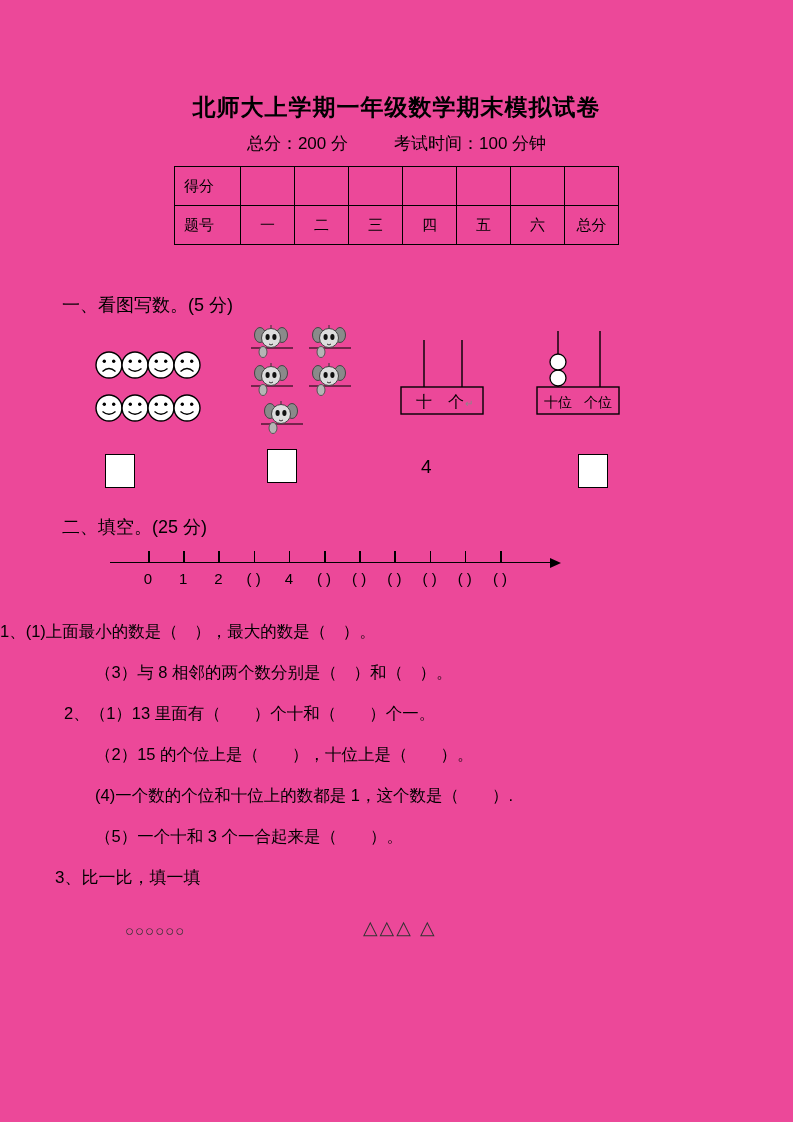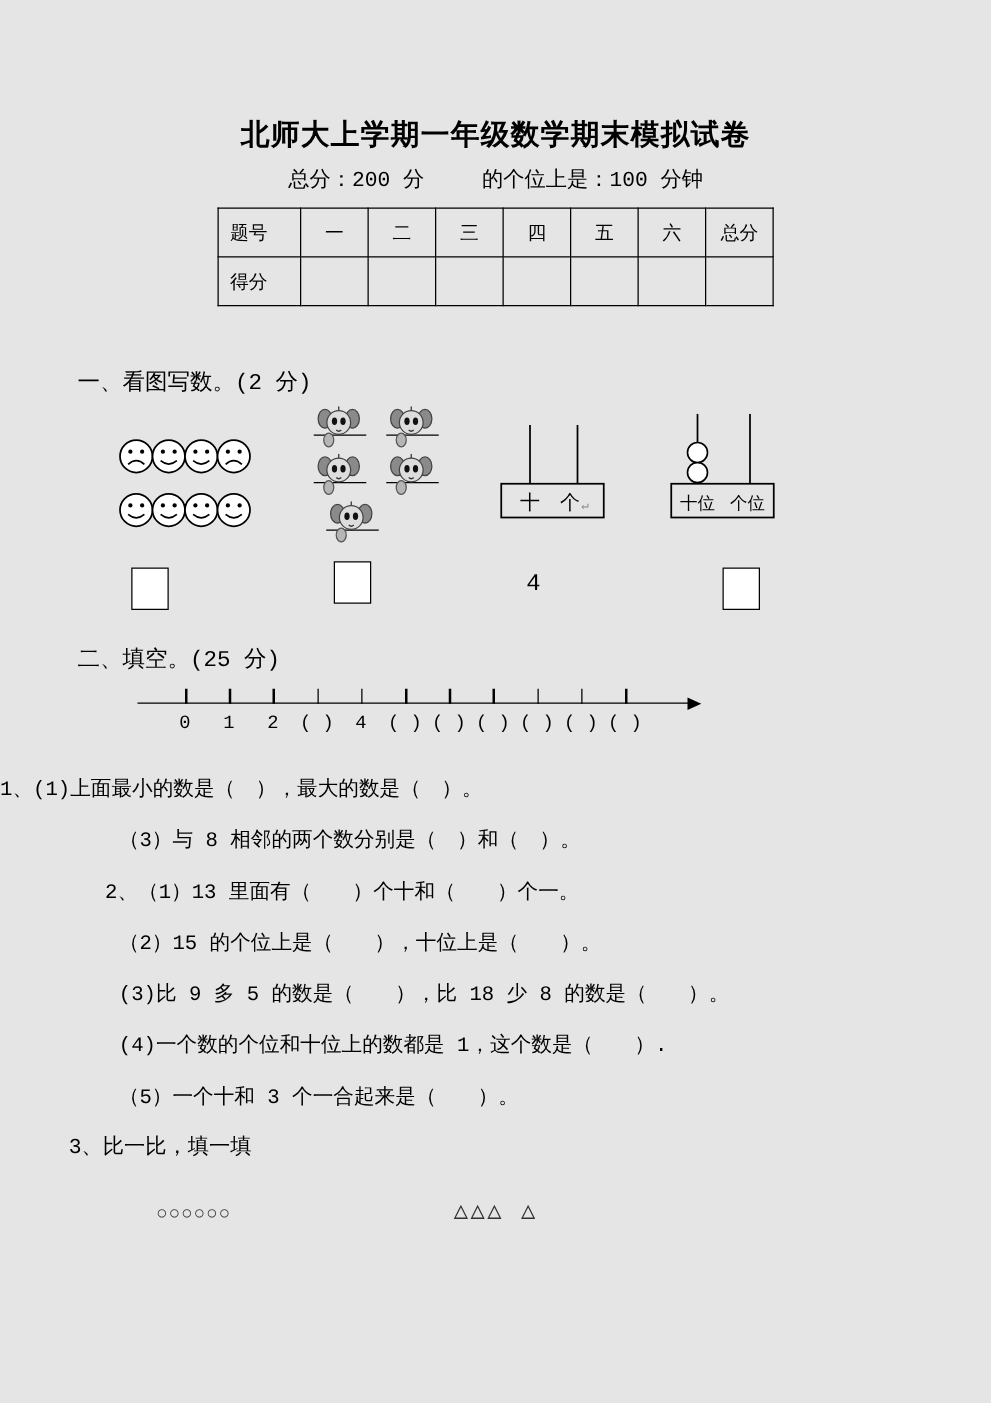--- a/index.html
+++ b/index.html
@@ -1,20 +1,20 @@
 <!DOCTYPE html>
 <html><head>
 <meta charset="utf-8">
 <style>
   html,body{margin:0;padding:0;background:#fff;}
   .page{
     position:relative;
     width:793px;height:1122px;
-    background:#e5e5e5;color:#000;
-    font-family:Liberation Mono, monospace;
+    background:#ec4899;color:#000;
+    font-family:Liberation Sans, sans-serif;
     overflow:hidden;
   }
   .title{
     margin:92px 0 0 0;
     text-align:center;
     font-size:23px;font-weight:bold;
     letter-spacing:1px;
   }
   .setter{margin:12px 0 0 0;text-align:center;font-size:17px;}
   .scoreline{margin:9px 0 0 0;text-align:center;font-size:17px;}
@@ -65,64 +65,64 @@
     border-left:11px solid #000;border-top:5.5px solid transparent;border-bottom:5.5px solid transparent;
   }
   .nl-tick{position:absolute;top:4px;width:1.6px;height:12px;background:#000;}
   .nl-label{
     position:absolute;top:23px;width:44px;margin-left:-22px;
     text-align:center;font-size:15px;white-space:pre;
   }
   
   .questions{margin-top:14px;}
   .qline{font-size:16.5px;line-height:41px;white-space:nowrap;}
-  .indent0{margin-left:84px;}
+  .indent0{margin-left:64px;}
   .indent1{}
   .indent2{margin-left:95px;}
   .q3line{margin-left:55px;font-size:17px;line-height:41px;}
   .shapes{position:relative;margin-top:16px;height:36px;}
   .circles{position:absolute;left:125px;top:8px;font-size:15px;letter-spacing:1px;color:#333;}
   .triangles{position:absolute;left:363px;top:2px;font-size:19px;letter-spacing:2px;color:#333;white-space:pre;}
 </style>
 </head>
 <body>
 
 <div class="page">
 
   <div class="title">北师大上学期一年级数学期末模拟试卷</div>
   <div class="scoreline">
-    <span>总分：200 分</span><span class="gap"></span><span>的个位上是：100 分钟</span>
+    <span>总分：200 分</span><span class="gap"></span><span>考试时间：100 分钟</span>
   </div>
 
   <table class="score">
     <tbody>
+        <tr>
+          <td class="col-label">得分</td>
+          <td></td>
+          <td></td>
+          <td></td>
+          <td></td>
+          <td></td>
+          <td></td>
+          <td></td>
+        </tr>
         <tr>
           <td class="col-label">题号</td>
           <td>一</td>
           <td>二</td>
           <td>三</td>
           <td>四</td>
           <td>五</td>
           <td>六</td>
           <td>总分</td>
         </tr>
-        <tr>
-          <td class="col-label">得分</td>
-          <td></td>
-          <td></td>
-          <td></td>
-          <td></td>
-          <td></td>
-          <td></td>
-          <td></td>
-        </tr>
       </tbody>
   </table>
 
-  <div class="s-heading">一、看图写数。(2 分)</div>
+  <div class="s-heading">一、看图写数。(5 分)</div>
 
   <div class="figures">
     <div class="smileys">
         <div class="smiley-row">
           <svg class="smiley" width="30" height="30" viewBox="0 0 30 30">
             <circle cx="15" cy="15" r="13" fill="#fff" stroke="#000" stroke-width="1.4"></circle>
             <circle cx="10.3" cy="11.3" r="1.7" fill="#000"></circle>
             <circle cx="19.7" cy="11.3" r="1.7" fill="#000"></circle>
             <path d="M8.5,21.5 Q15,15.5 21.5,21.5" fill="none" stroke="#000" stroke-width="1.4"></path>
           </svg>
@@ -292,21 +292,20 @@
         <div class="nl-tick" style="left: 390px;"></div>
         <div class="nl-label" style="left: 390px;">( )</div>
       </div>
   </div>
 
   <div class="questions">
       <div class="qline indent1">1、(1)上面最小的数是（　），最大的数是（　）。</div>
       <div class="qline indent2">（3）与 8 相邻的两个数分别是（　）和（　）。</div>
       <div class="qline indent0">2、（1）13 里面有（　　）个十和（　　）个一。</div>
       <div class="qline indent2">（2）15 的个位上是（　　），十位上是（　　）。</div>
-      <div class="qline indent2">(3)比 9 多 5 的数是（　　），比 18 少 8 的数是（　　）。</div>
       <div class="qline indent2">(4)一个数的个位和十位上的数都是 1，这个数是（　　）.</div>
       <div class="qline indent2">（5）一个十和 3 个一合起来是（　　）。</div>
     </div>
 
   <div class="q3line">3、比一比，填一填</div>
 
   <div class="shapes">
     <span class="circles">○○○○○○</span>
     <span class="triangles">△△△ △</span>
   </div>

